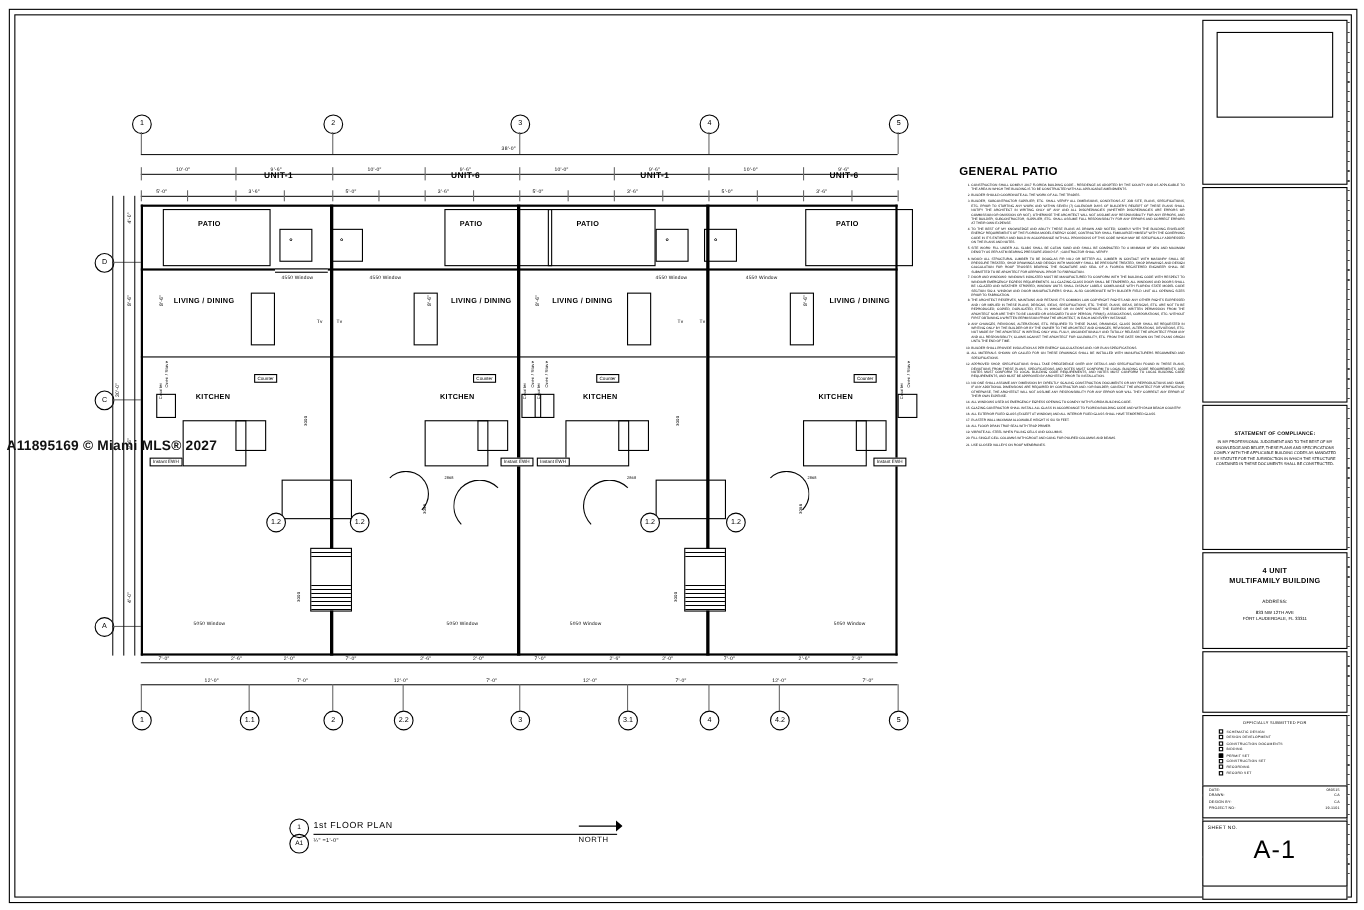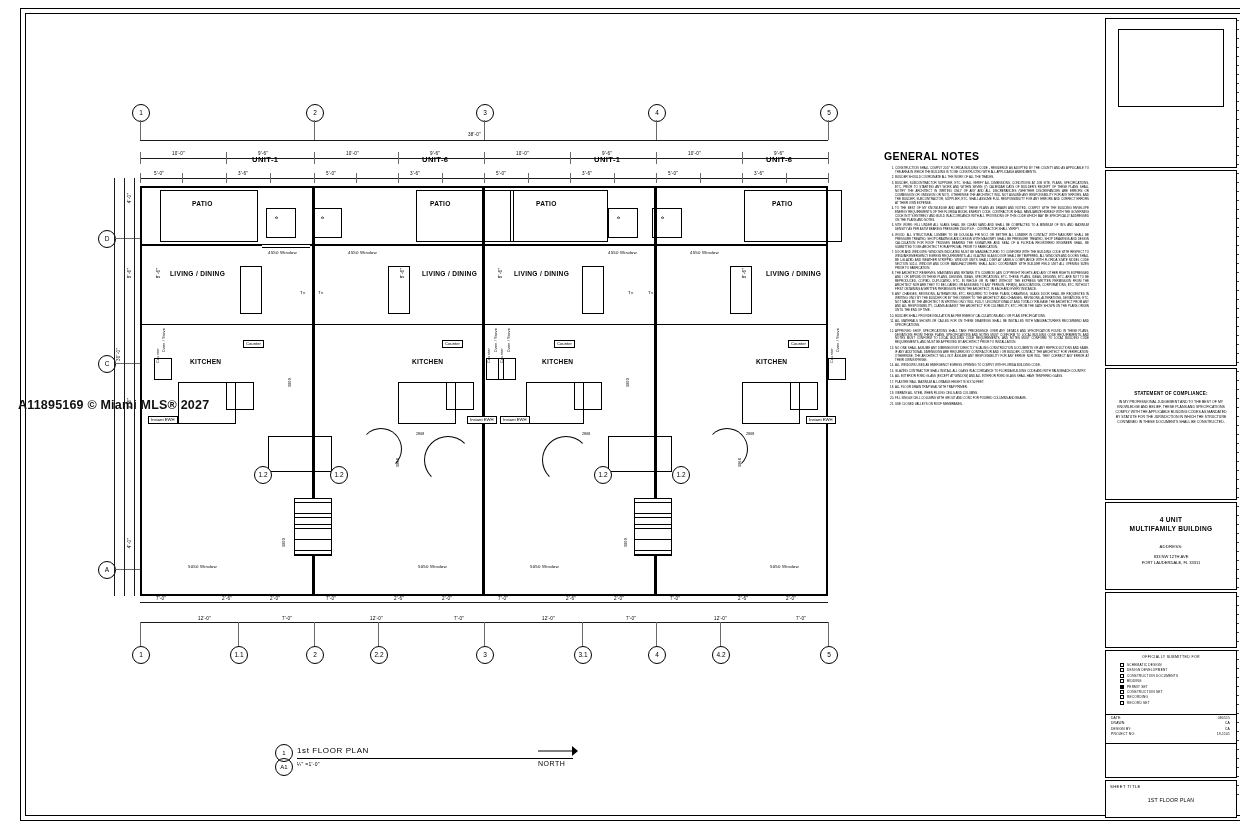--- a/index.html
+++ b/index.html
@@ -1,17 +1,17 @@
 <!DOCTYPE html>
 <html><head>
 <meta charset="utf-8">
 <style>
   html,body{margin:0;padding:0;background:#fff;}
   body{width:1240px;height:827px;font-family:"Liberation Sans",sans-serif;color:#000;overflow:hidden;}
-  #sheet{position:relative;width:1228px;height:827px;background:#ffffff;margin-left:12px;}
+  #sheet{position:relative;width:1228px;height:827px;background:#ffffff;}
   .border-outer{position:absolute;left:8px;top:8px;width:1224px;height:811px;border:1px solid #000;}
   .border-inner{position:absolute;left:13px;top:13px;width:1214px;height:801px;border:1px solid #000;}
 
   
   #plan{position:absolute;left:18px;top:18px;width:1072px;height:790px;}
   .ln{position:absolute;background:#000;}
   .h{height:1px;}
   .v{width:1px;}
   .thin{background:#1a1a1a;}
   .light{background:#6a6a6a;}
@@ -366,21 +366,21 @@
       <svg width="40" height="14" style="position:absolute;left:0;top:0;">
         <line x1="0" y1="7" x2="34" y2="7" stroke="#000" stroke-width="1"></line>
         <polygon points="34,2 40,7 34,12" fill="#000"></polygon>
       </svg>
       <div class="na-txt" style="left:0;top:16px;">NORTH</div>
     </div>
 
   </div>
 
   <div id="notes">
-    <h2>GENERAL NOTES</h2>
+    <h2>GENERAL PATIO</h2>
     <ol>
       <li>CONSTRUCTION SHALL COMPLY  2017 FLORIDA BUILDING CODE - RESIDENCE AS ADOPTED BY THE COUNTY AND AS APPLICABLE TO THE AREA IN WHICH THE BUILDING IS TO BE CONSTRUCTED WITH ALL APPLICABLE AMENDMENTS.</li>
       <li>BUILDER SHOULD COORDINATE ALL THE WORK OF ALL THE TRADES.</li>
       <li>BUILDER, SUBCONTRACTOR SUPPLIER, ETC. SHALL VERIFY ALL DIMENSIONS, CONDITIONS AT JOB SITE, PLANS, SPECIFICATIONS, ETC. PRIOR TO STARTING ANY WORK AND WITHIN SEVEN (7) CALENDAR DAYS OF BUILDER'S RECEIPT OF THESE PLANS SHALL NOTIFY THE ARCHITECT IN WRITING ONLY OF ANY AND ALL DISCREPANCIES (WHETHER DISCREPANCIES ARE ERRORS OR COMMISSION OR OMISSION OR NOT). OTHERWISE THE ARCHITECT WILL NOT ASSUME ANY RESPONSIBILITY FOR ANY ERRORS, AND THE BUILDER, SUBCONTRACTOR, SUPPLIER, ETC. SHALL ASSUME FULL RESPONSIBILITY FOR ANY ERRORS AND CORRECT ERRORS AT THEIR OWN EXPENSE.</li>
       <li>TO THE BEST OF MY KNOWLEDGE AND ABILITY THESE PLANS AS DRAWN AND NOTED, COMPLY WITH THE BUILDING ENVELOPE ENERGY REQUIREMENTS OF THE FLORIDA MODEL ENERGY CODE, CONTRACTOR SHALL FAMILIARIZE HIMSELF WITH THE GOVERNING CODE IN IT'S ENTIRELY AND BUILD IN ACCORDANCE WITH ALL PROVISIONS OF THIS CODE WHICH MAY BE SPECIFICALLY ADDRESSED ON THE PLANS AND NOTES.</li>
       <li>SITE WORK: FILL UNDER ALL SLABS SHALL BE CLEAN SAND AND SHALL BE COMPACTED TO A MINIMUM OF 95% AND MAXIMUM DENSITY AS PER ASTM BEARING PRESSURE 2500 P.S.F. ; CONTRACTOR SHALL VERIFY.</li>
       <li>WOOD: ALL STRUCTURAL LUMBER TO BE DOUGLAS FIR NO.2 OR BETTER ALL LUMBER IN CONTACT WITH MASONRY SHALL BE PRESSURE TREATED, SHOP DRAWINGS AND DESIGN WITH MASONRY SHALL BE PRESSURE TREATED, SHOP DRAWINGS AND DESIGN CALCULATION FOR ROOF TRUSSES BEARING THE SIGNATURE AND SEAL OF A FLORIDA REGISTERED ENGINEER SHALL BE SUBMITTED TO BE ARCHITECT FOR APPROVAL PRIOR TO FABRICATION.</li>
       <li>DOOR AND WINDOWS: WINDOWS INDICATED MUST BE MANUFACTURED TO CONFORM WITH THE BUILDING CODE WITH RESPECT TO WIND/AIR EMERGENCY EGRESS REQUIREMENTS. ALL GLAZING GLASS  DOOR SHALL BE TEMPERED, ALL WINDOWS AND DOORS SHALL BE I-GLAZED AND WEATHER STRIPPED, WINDOW UNITS SHALL DISPLAY LABELS COMPLIANCE WITH FLORIDA STATE MODEL CODE SECTION 502.4. WINDOW AND DOOR MANUFACTURERS SHALL ALSO COORDINATE WITH BUILDER FIELD UNIT ALL OPENING SIZES PRIOR TO FABRICATION.</li>
       <li>THE ARCHITECT RESERVES, MAINTAINS AND RETAINS IT'S COMMON LAW COPYRIGHT RIGHTS AND ANY OTHER RIGHTS EXPRESSED AND / OR IMPLIED IN THESE PLANS, DESIGNS, IDEAS, SPECIFICATIONS, ETC. THESE, PLANS, IDEAS, DESIGNS, ETC. ARE NOT TO BE REPRODUCED, COPIED, DUPLICATED, ETC. IN WHOLE OR IN PART WITHOUT THE EXPRESS WRITTEN PERMISSION FROM THE ARCHITECT NOR ARE THEY TO BE LOANED OR ASSIGNED TO ANY PERSON, FIRM(S), ASSOCIATIONS, CORPORATIONS, ETC. WITHOUT FIRST OBTAINING A WRITTEN PERMISSION FROM THE ARCHITECT, IN EACH AND EVERY INSTANCE.</li>
       <li>ANY CHANGES, REVISIONS, ALTERATIONS, ETC. REQUIRED TO THESE PLANS, DRAWINGS, GLASS  DOOR SHALL BE REQUESTED IN WRITING ONLY BY THE BUILDER OR BY THE OWNER TO THE ARCHITECT AND CHANGES, REVISIONS, ALTERATIONS, DEVIATIONS, ETC. NOT MADE BY THE ARCHITECT IN WRITING ONLY WILL FULLY, UNCONDITIONALLY AND TOTALLY RELEASE THE ARCHITECT FROM ANY AND ALL RESPONSIBILITY, CLAIMS AGAINST THE ARCHITECT FOR CULPABILITY, ETC. FROM THE DATE SHOWN ON THE PLANS ORIGIN UNTIL THE END OF TIME.</li>
@@ -485,16 +485,20 @@
         </div>
       <div class="meta">
           <span>DESIGN  BY:</span>
           <span>CA</span>
         </div>
       <div class="meta">
           <span>PROJECT NO:</span>
           <span>19-1101</span>
         </div>
     </div>
+    <div class="tbox" style="position:relative;top:2px;height:60px;">
+      <div class="sheetno-lbl">SHEET  NO.</div>
+      <div class="sheetno-val">A-1</div>
+    </div>
   </div>
 
   <div id="wm">A11895169 © Miami MLS® 2027</div>
 </div>
 
 </body></html>

